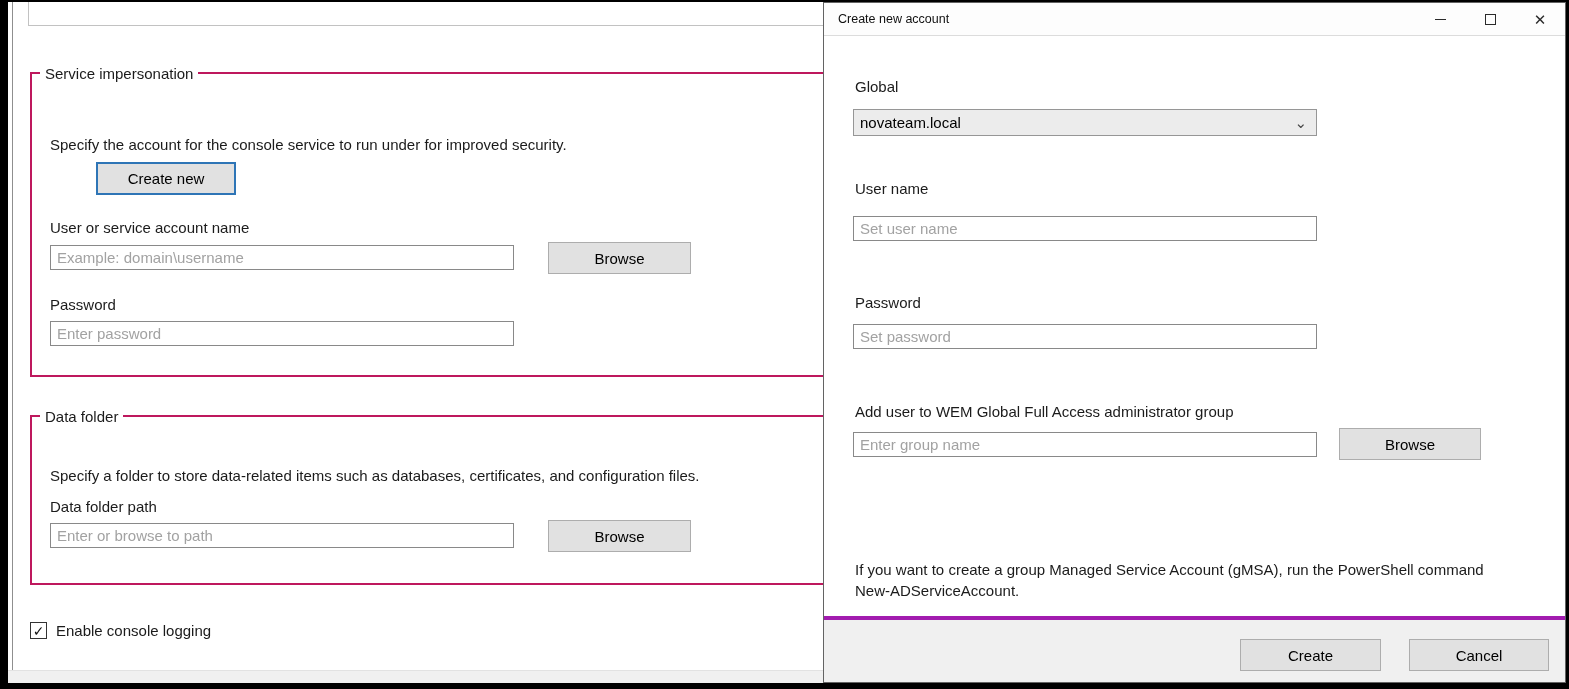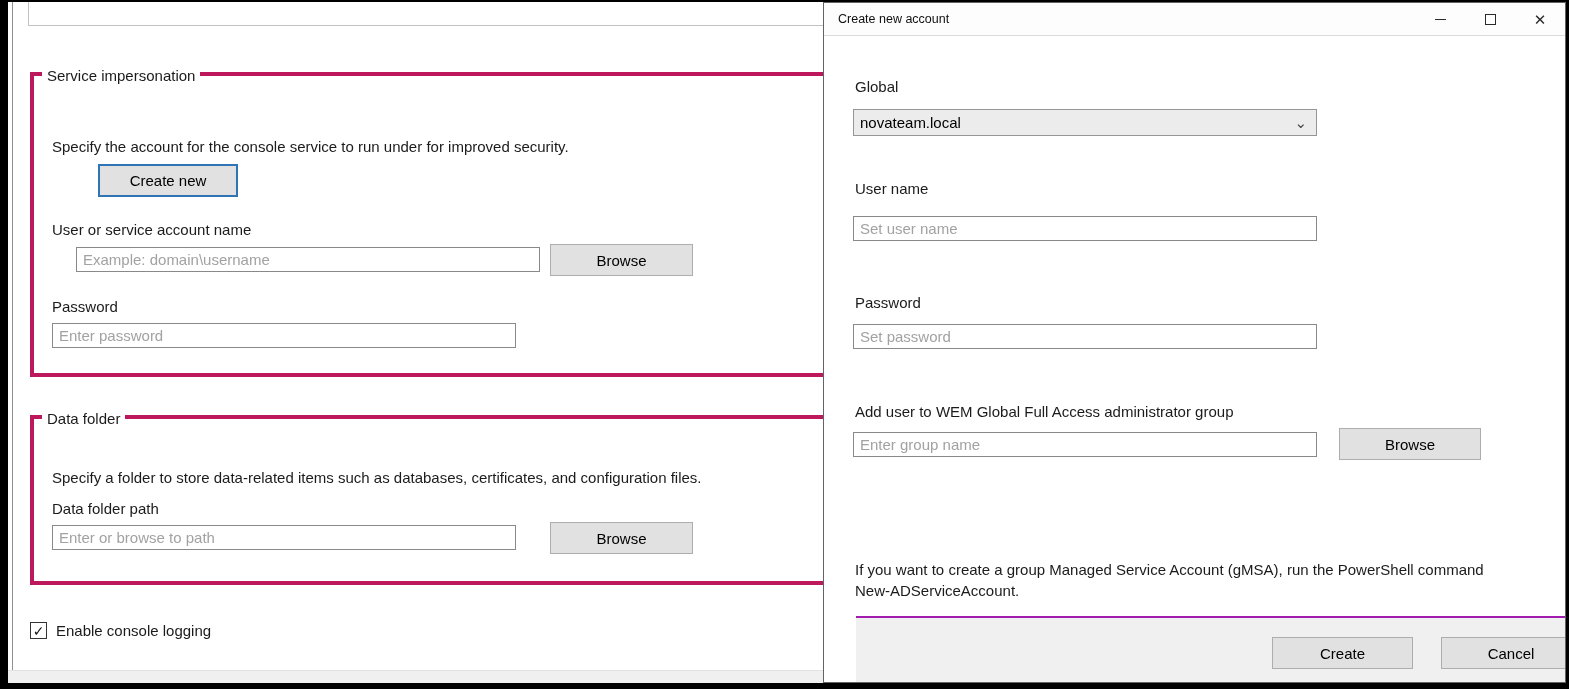--- a/index.html
+++ b/index.html
@@ -17,21 +17,21 @@
     position:absolute; left:8px; top:2px; width:815px; height:681px;
     background:#fff; overflow:hidden;
   }
   .left-edge-line { position:absolute; left:4px; top:0; bottom:0; width:1px; background:#8f8f8f; }
   .top-cropped-panel {
     position:absolute; left:20px; top:-6px; width:800px; height:30px;
     background:#fff; border:1px solid #c2c2c2;
   }
   .groupbox {
     position:absolute; left:22px; width:800px;
-    border:4px solid #be185d; background:#fff;
+    border:2px solid #be185d; background:#fff;
   }
   .groupbox-title {
     position:absolute; top:-9px; left:8px; background:#fff;
     padding:0 5px; font-size:15px; color:#1b1b1b; white-space:nowrap;
   }
   .desc { position:absolute; font-size:15px; color:#1b1b1b; white-space:nowrap;margin-top:14px; }
   .field-label { position:absolute; font-size:15px; color:#1b1b1b; white-space:nowrap; }
 
   input[type="text"], input[type="password"] {
     position:absolute; height:25px; border:1px solid #898989; background:#fff;
@@ -88,39 +88,39 @@
   }
   .combo-value { flex:1; }
   .combo-chevron { color:#444; font-size:15px; line-height:0.5; padding-right:3px; }
 
   .gmsa-note {
     position:absolute; left:31px; top:556px; width:660px;
     font-size:15px; color:#1b1b1b; line-height:21px;
   }
   .dialog-footer {
     position:absolute; left:0; right:0; top:613px; bottom:0;
-    background:#f0f0f0; border-top:2px solid #a21caf;margin-left:32px;
+    background:#f0f0f0; border-top:4px solid #a21caf;
   }
 </style>
 </head>
 <body>
 
 <div id="left-window">
   <div class="left-edge-line"></div>
   <div class="top-cropped-panel"></div>
 
   <div class="groupbox" style="top:70px; height:305px;">
     <span class="groupbox-title">Service impersonation</span>
 
     <div class="desc" style="left:18px; top:48px;">Specify the account for the console service to run under for improved security.</div>
 
     <button class="win-btn focused" style="left:20px; top:88px; width:140px; height:33px;margin-left:44px;">Create new</button>
 
     <div class="field-label" style="left:18px; top:145px;">User or service account name</div>
-    <input type="text" style="left: 18px; top: 171px; width: 464px; margin-left: 24px;" placeholder="Example: domain\username">
+    <input type="text" style="left: 18px; top: 171px; width: 464px;" placeholder="Example: domain\username">
     <button class="win-btn" style="left:516px; top:168px; width:143px; height:32px;">Browse</button>
 
     <div class="field-label" style="left:18px; top:222px;">Password</div>
     <input type="text" style="left: 18px; top: 247px; width: 464px;" placeholder="Enter password">
   </div>
 
   <div class="groupbox" style="top:413px; height:170px;">
     <span class="groupbox-title">Data folder</span>
 
     <div class="desc" style="left:18px; top:36px;">Specify a folder to store data-related items such as databases, certificates, and configuration files.</div>

